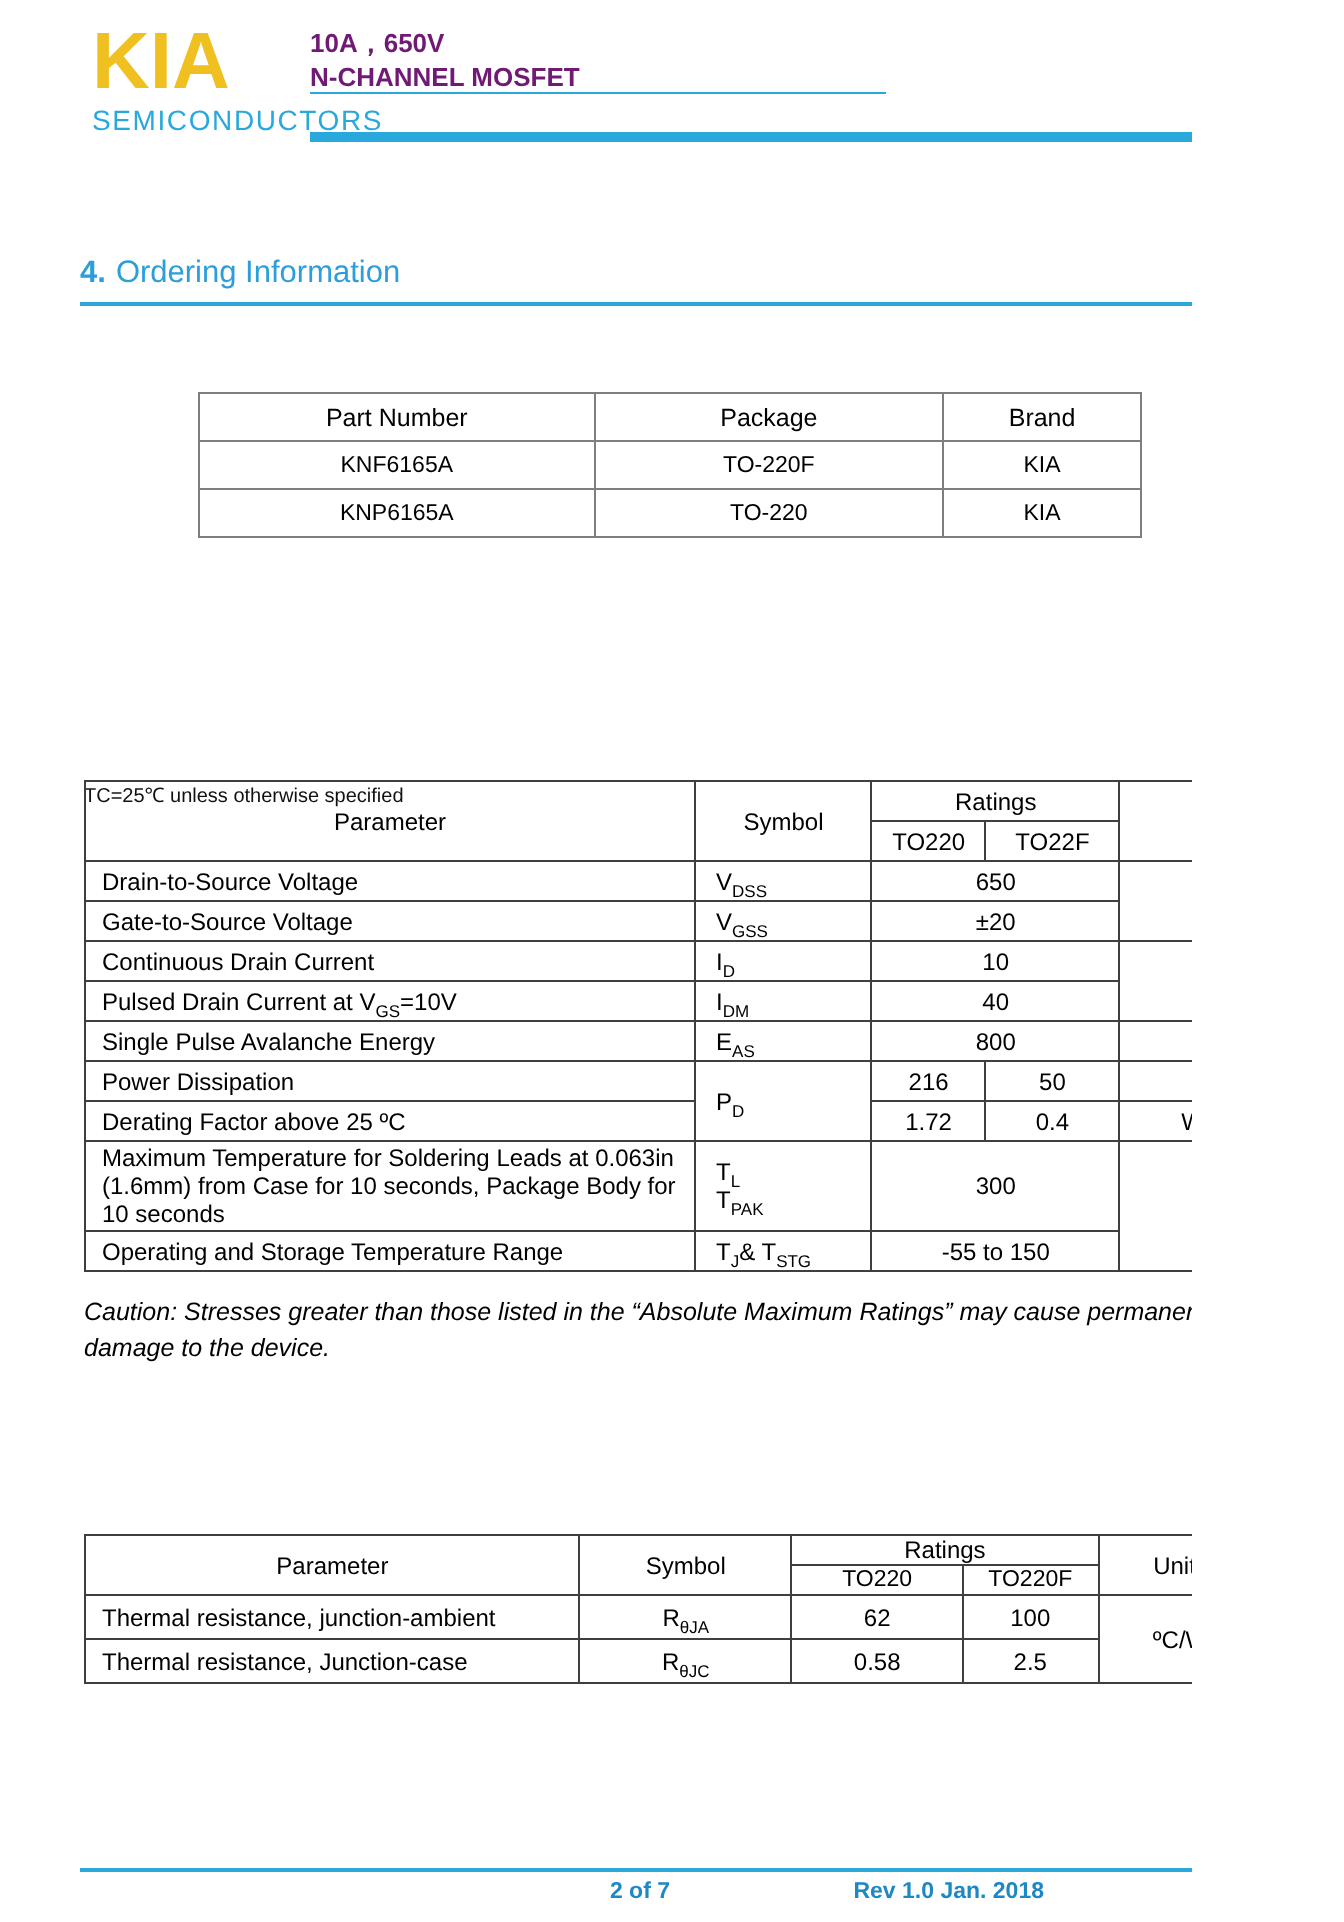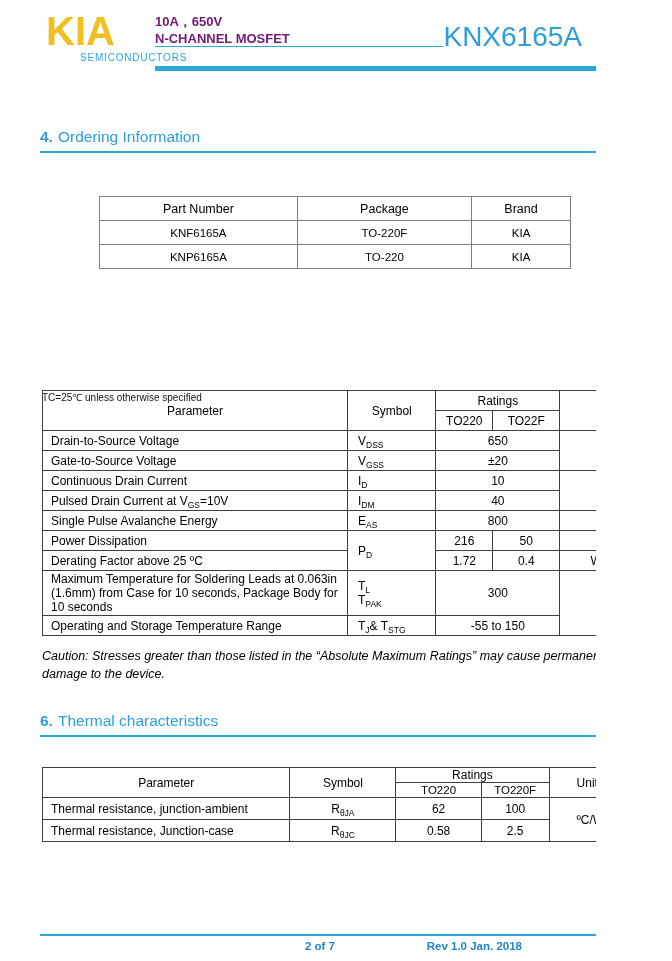--- a/index.html
+++ b/index.html
@@ -4,21 +4,21 @@
 <style>
   html,body { margin:0; padding:0; background:#ffffff; }
   .page {
     position:relative; width:596px; height:961px; background:#fff;
     font-family:"Liberation Sans", sans-serif; color:#000; overflow:hidden;
   }
 
   
   .logo { position:absolute; left:46px; top:11px; }
   .logo-kia { color:#F0C020; font-size:40px; font-weight:800; letter-spacing:0px; line-height:40px; }
-  .logo-sub { color:#29A8DC; font-size:10px; letter-spacing:0.8px; margin-top:1px;margin-left:34px; }
+  .logo-sub { color:#29A8DC; font-size:14px; letter-spacing:0.8px; margin-top:1px; }
   .spec { position:absolute; left:155px; top:13px; color:#701a75; font-weight:bold; font-size:13px; line-height:17px; }
   .pn { position:absolute; right:14px; top:21px; color:#2D9ED9; font-size:28px; font-weight:400; }
   .rule-thin  { position:absolute; left:155px; top:46px; width:288px; height:1px; background:#29A8DC; }
   .rule-thick { position:absolute; left:155px; top:66px; width:510px; height:5px; background:#29A8DC; }
 
   
   .sec { position:absolute; left:40px; width:600px; color:#2D9ED9; font-size:15.5px;
          padding-bottom:5px; border-bottom:2px solid #29A8DC; }
   .sec b { font-weight:bold; }
   .sec .t { margin-left:5px; }
@@ -66,21 +66,20 @@
 <div class="page">
 
   <div class="logo">
     <div class="logo-kia">KIA</div>
     <div class="logo-sub">SEMICONDUCTORS</div>
   </div>
   <div class="spec">
     <div>10A，650V</div>
     <div>N-CHANNEL MOSFET</div>
   </div>
-  <div class="pn">KNX6165A</div>
   <div class="rule-thin"></div>
   <div class="rule-thick"></div>
 
   <div class="sec" style="top:128px">
     <b>4.</b><span class="t">Ordering Information</span>
   </div>
 
   <table class="order">
     <colgroup>
         <col style="width:42%">
@@ -185,23 +184,20 @@
       <tr>
         <td class="pl">Operating and Storage Temperature Range</td>
         <td class="sym"><span>T</span><sub>J</sub><span>&amp; T</span><sub>STG</sub></td>
         <td colspan="2">-55 to 150</td>
       </tr>
     </tbody>
   </table>
 
   <div class="caution">Caution: Stresses greater than those listed in the “Absolute Maximum Ratings” may cause permanent damage to the device.</div>
 
-  <div class="sec" style="top:712px">
-    <b>6.</b><span class="t">Thermal characteristics</span>
-  </div>
 
   <table class="thermal">
     <colgroup>
         <col style="width:42%">
         <col style="width:18%">
         <col style="width:14.5%">
         <col style="width:11.5%">
         <col style="width:14%">
       </colgroup>
     <thead>

